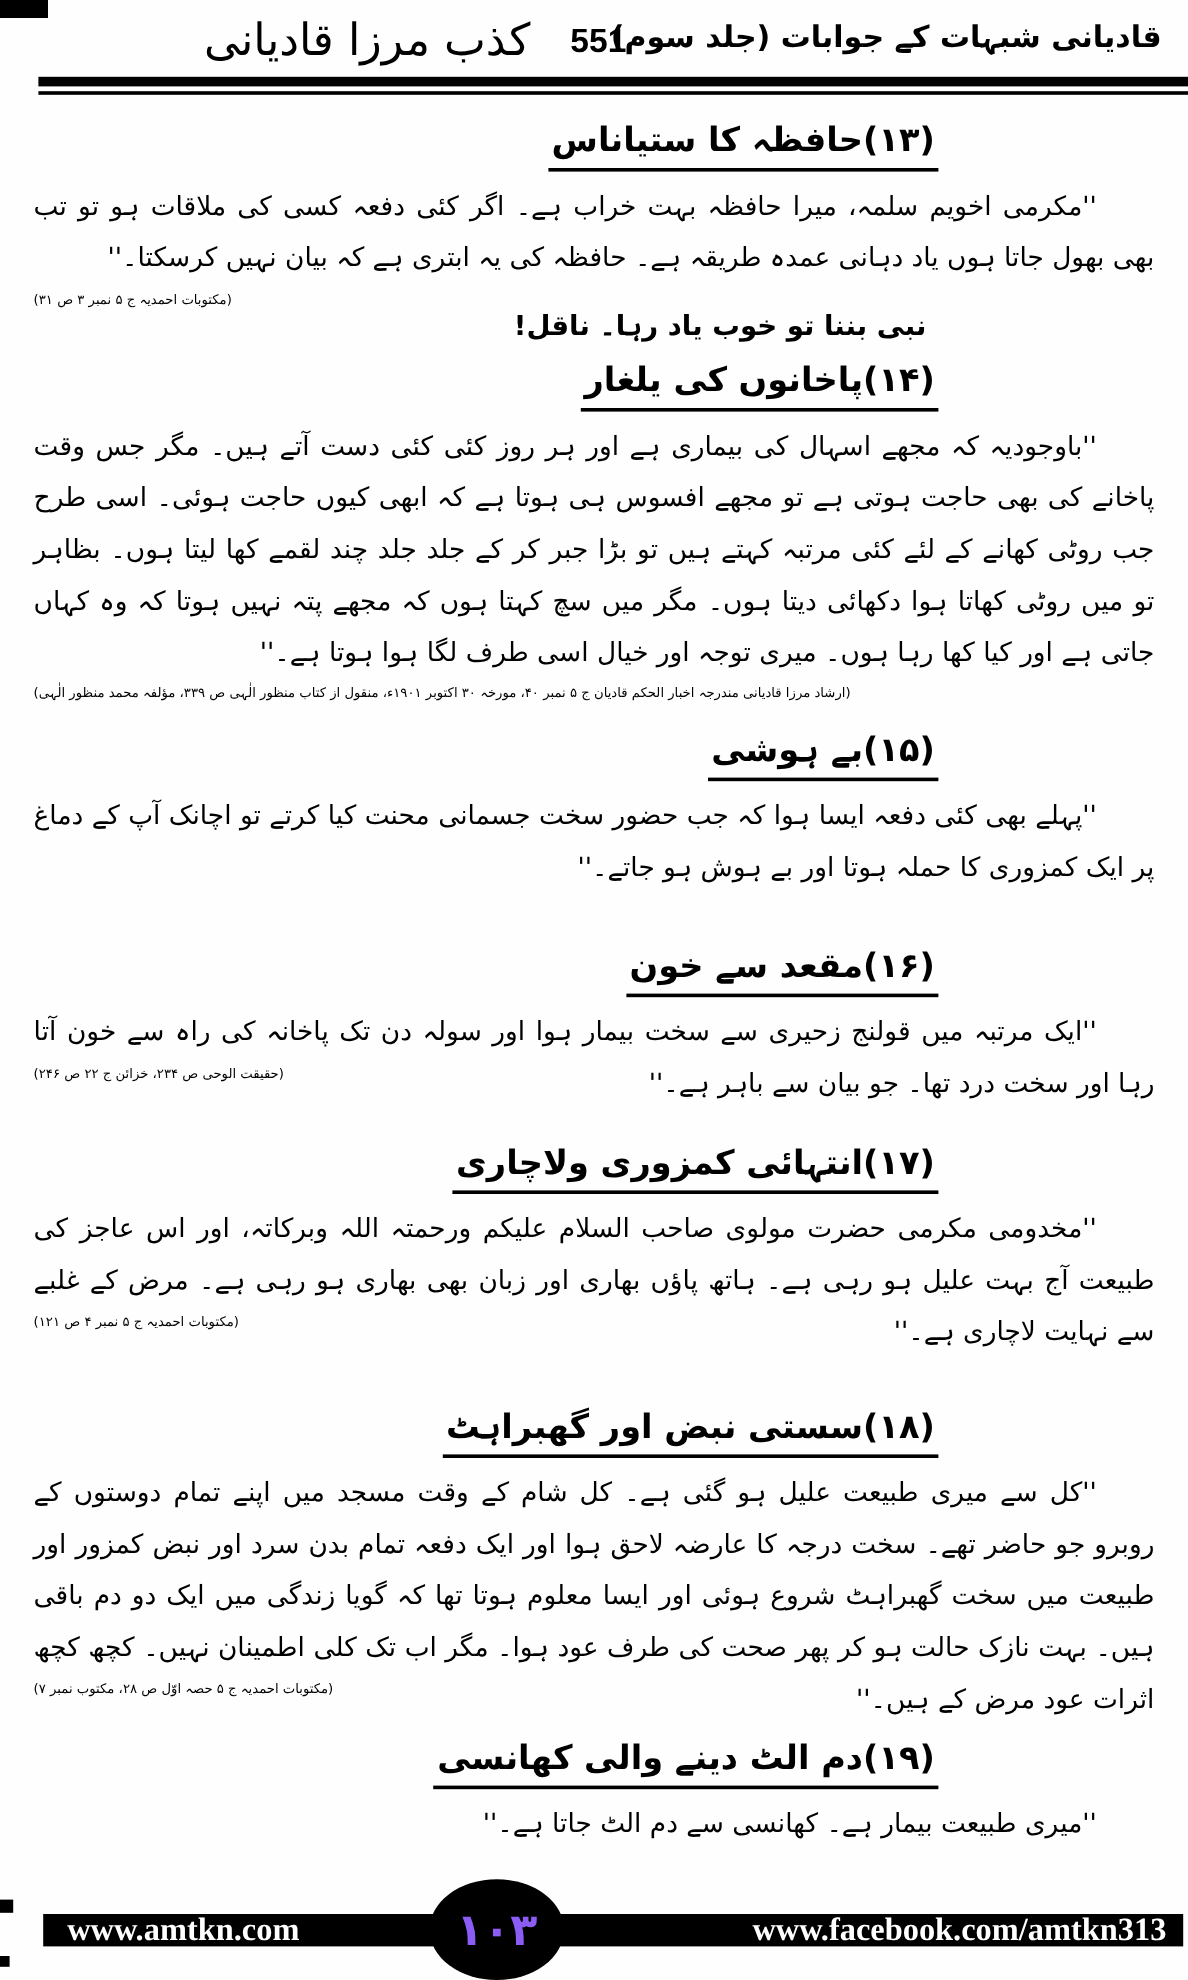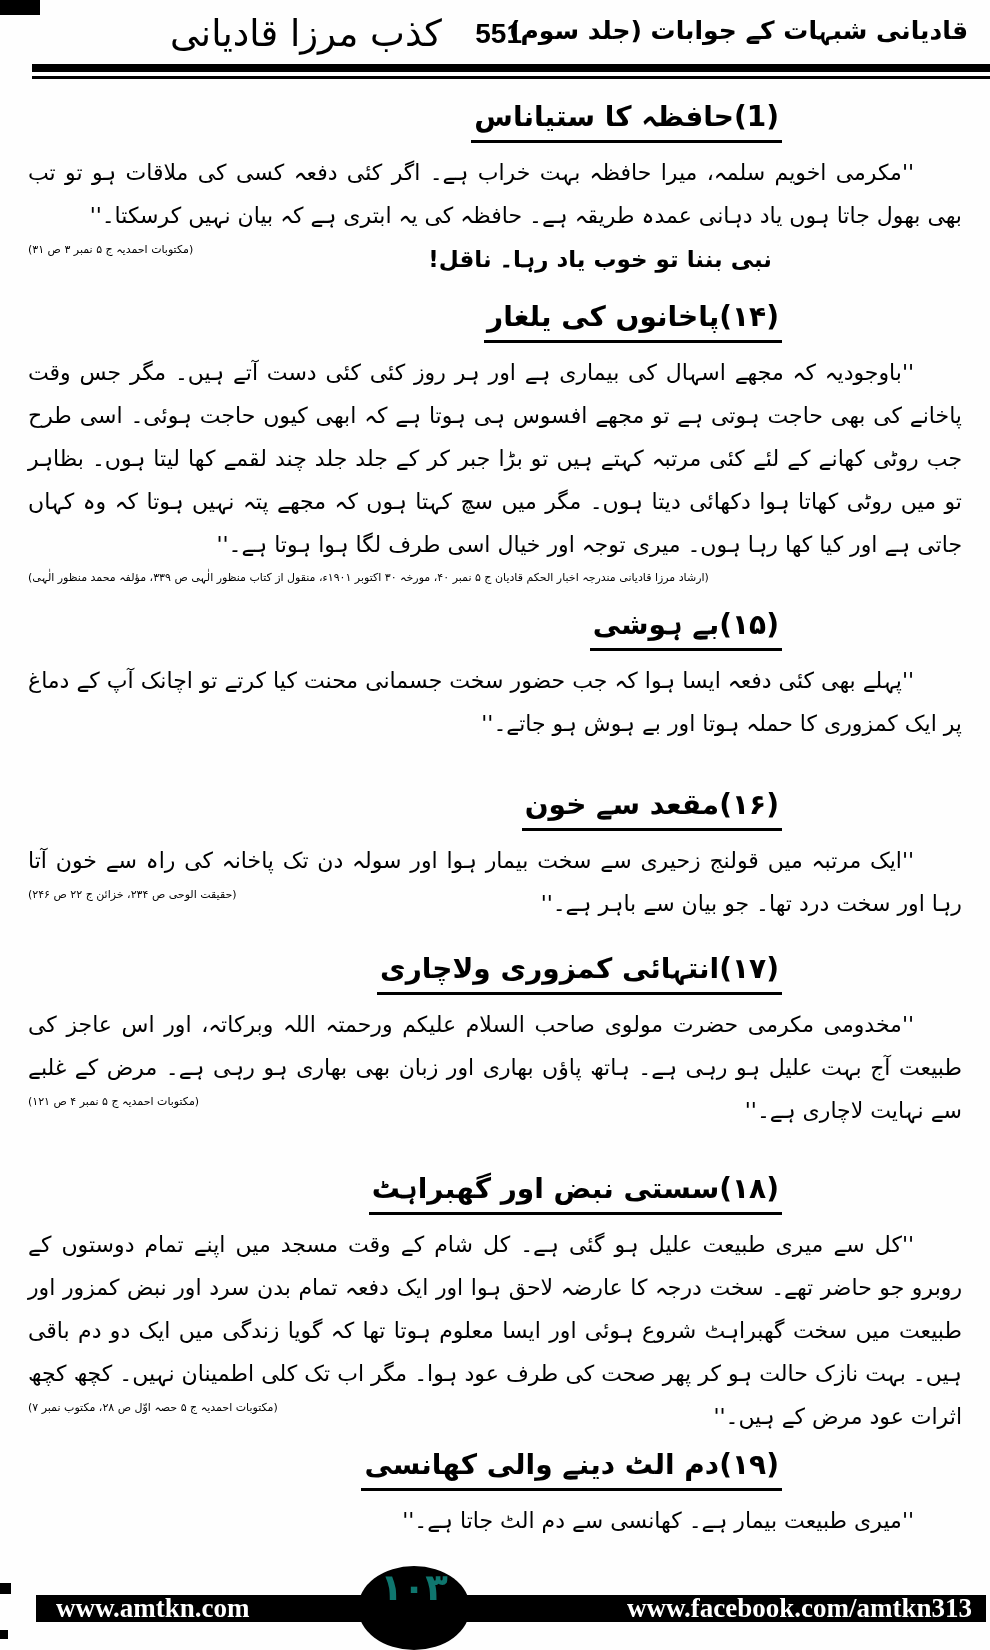--- a/index.html
+++ b/index.html
@@ -54,55 +54,55 @@
   }
   .cite{
     float:left;
     font-size:11px;
     line-height:2.2;
     text-indent:0;
   }
   .note{
     font-size:23px;font-weight:bold;
     width:fit-content;
-    margin:8px 190px 0 auto;
+    margin:20px 190px 0 auto;
   }
 
   
   .footer-bar{
     position:absolute;left:36px;right:4px;top:1595px;height:27px;
     background:#000;color:#fff;
     display:flex;align-items:center;justify-content:space-between;
     padding:0 14px 0 20px;box-sizing:border-box;
     font-family:"Liberation Serif",serif;font-weight:bold;font-size:27px;
   }
   .footer-ellipse{
     position:absolute;left:358px;top:1566px;width:112px;height:84px;
     background:#000;border-radius:50%;
-    color:#0f766e;display:flex;justify-content:center;
+    color:#8b5cf6;display:flex;align-items:center;justify-content:center;
     font-size:37px;font-weight:bold;direction:rtl;
   }
 </style>
 </head>
 <body>
 
 <div class="page">
 
   <div class="artifact a-topleft"></div>
   <div class="artifact a-footl1"></div>
   <div class="artifact a-footl2"></div>
 
   <div class="h-left">کذب مرزا قادیانی</div>
   <div class="h-num">551</div>
   <div class="h-right">قادیانی شبہات کے جوابات (جلد سوم)</div>
   <div class="rule-thick"></div>
   <div class="rule-thin"></div>
 
   <section class="sec" style="top:100px">
-    <div class="hwrap"><span class="sec-heading">(1)حافظہ کا ستیاناس</span></div>
+    <div class="hwrap"><span class="sec-heading">(۱۳)حافظہ کا ستیاناس</span></div>
     <p class="body"><span>''مکرمی اخویم سلمہ، میرا حافظہ بہت خراب ہے۔ اگر کئی دفعہ کسی کی ملاقات ہو تو تب بھی بھول جاتا ہوں یاد دہانی عمدہ طریقہ ہے۔ حافظہ کی یہ ابتری ہے کہ بیان نہیں کرسکتا۔''</span> <span class="cite">(مکتوبات احمدیہ ج ۵ نمبر ۳ ص ۳۱)</span></p>
     <div class="note">نبی بننا تو خوب یاد رہا۔ ناقل!</div>
   </section>
 
   <section class="sec" style="top:300px">
     <div class="hwrap"><span class="sec-heading">(۱۴)پاخانوں کی یلغار</span></div>
     <p class="body"><span>''باوجودیہ کہ مجھے اسہال کی بیماری ہے اور ہر روز کئی کئی دست آتے ہیں۔ مگر جس وقت پاخانے کی بھی حاجت ہوتی ہے تو مجھے افسوس ہی ہوتا ہے کہ ابھی کیوں حاجت ہوئی۔ اسی طرح جب روٹی کھانے کے لئے کئی مرتبہ کہتے ہیں تو بڑا جبر کر کے جلد جلد چند لقمے کھا لیتا ہوں۔ بظاہر تو میں روٹی کھاتا ہوا دکھائی دیتا ہوں۔ مگر میں سچ کہتا ہوں کہ مجھے پتہ نہیں ہوتا کہ وہ کہاں جاتی ہے اور کیا کھا رہا ہوں۔ میری توجہ اور خیال اسی طرف لگا ہوا ہوتا ہے۔''</span> <span class="cite">(ارشاد مرزا قادیانی مندرجہ اخبار الحکم قادیان ج ۵ نمبر ۴۰، مورخہ ۳۰ اکتوبر ۱۹۰۱ء، منقول از کتاب منظور الٰہی ص ۳۳۹، مؤلفہ محمد منظور الٰہی)</span></p>
   </section>
 
   <section class="sec" style="top:608px">

